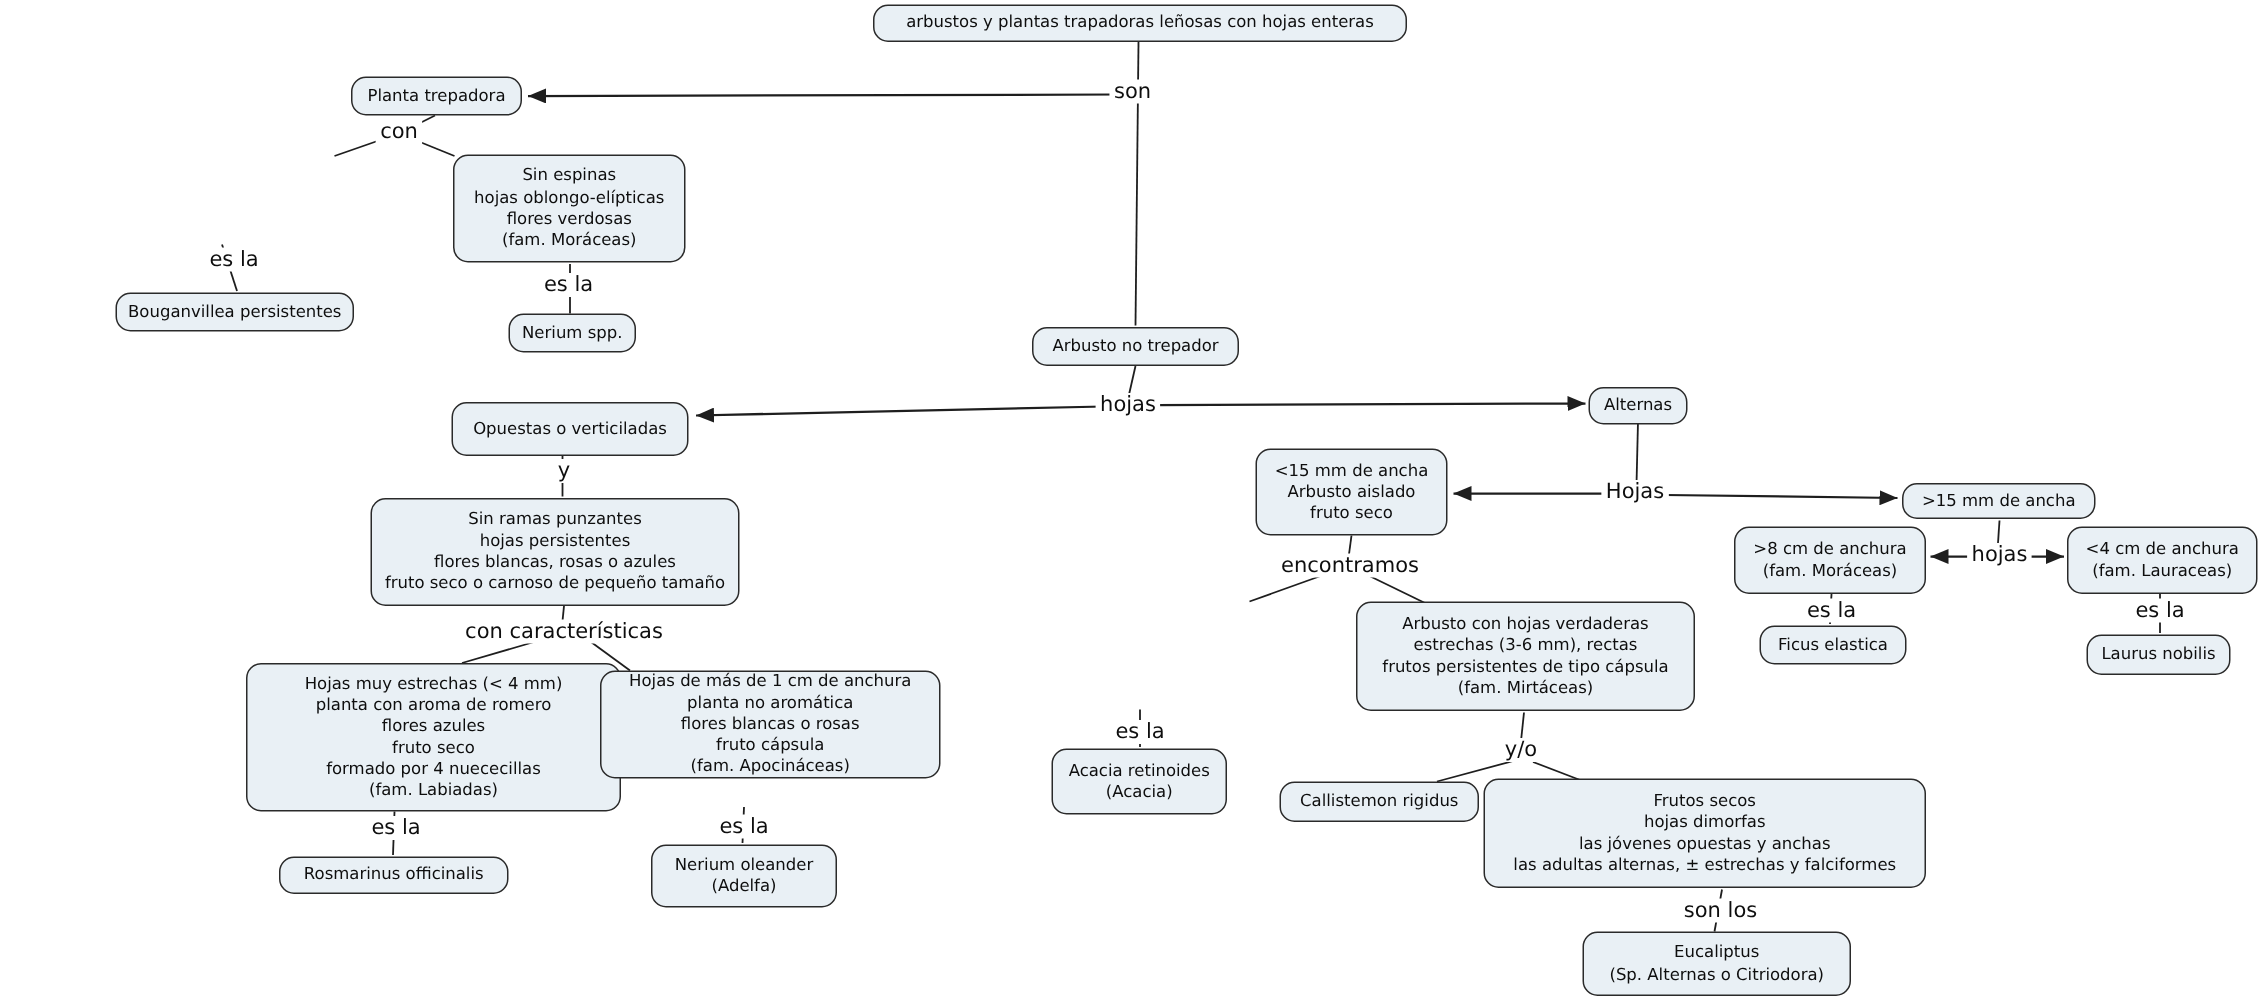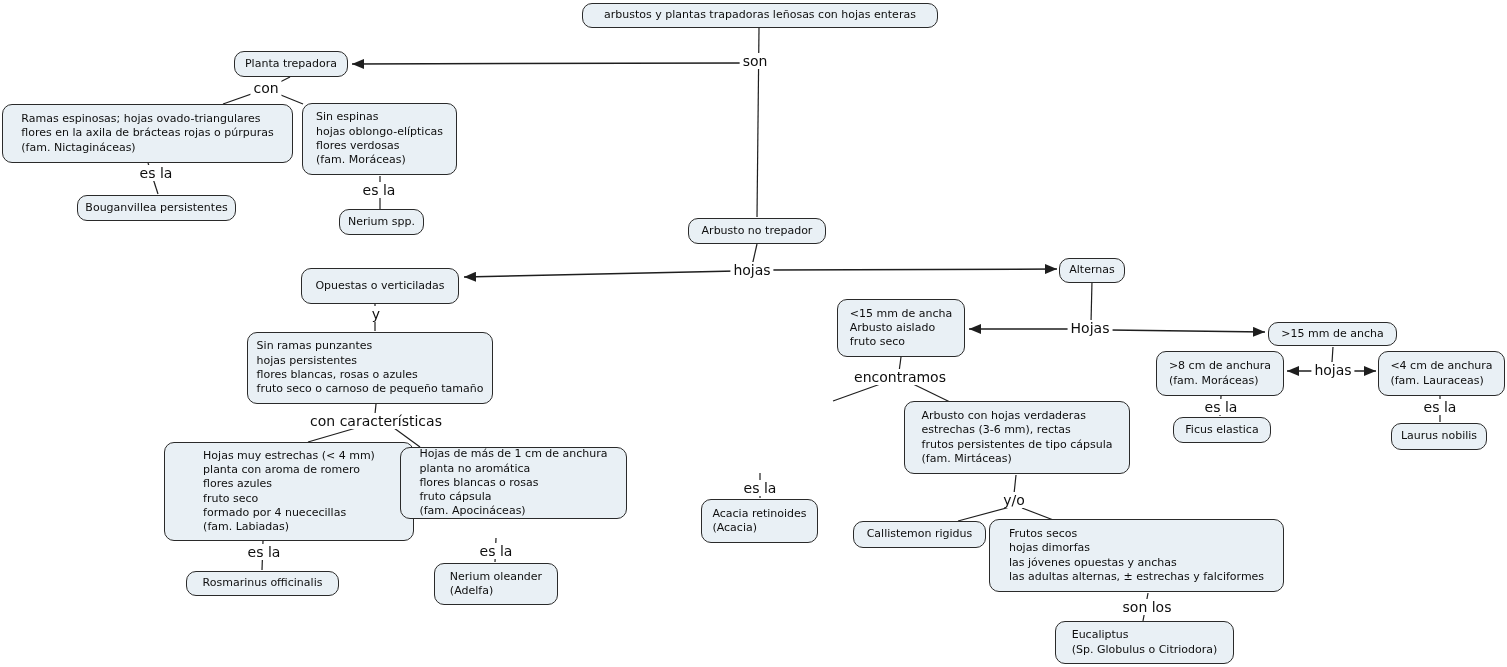--- a/index.html
+++ b/index.html
@@ -12,21 +12,21 @@
   #wires{position:absolute;left:0;top:0;width:100%;height:100%;}
   #wires line{stroke:var(--line-color,#1e1e1e);stroke-width:1.2;fill:none;}
   #wires line.arrow{stroke-width:1.5;marker-end:url(#arrowhead);}
   #wires #arrowhead path{fill:var(--line-color,#1e1e1e);}
   .node{
     position:absolute;box-sizing:border-box;
     background:var(--node-fill,#e9f0f5);
     border:1.3px solid var(--node-border,#2a2a2a);
     border-radius:10px;
     display:flex;align-items:center;justify-content:center;
-    text-align:left;white-space:pre-line;
+    text-align:center;white-space:pre-line;
     font-size:11px;line-height:1.3;
     color:var(--text-color,#0e0e0e);
     padding:1px 3px;
   }
   .link-label{
     position:absolute;transform:translate(-50%,-50%);
     background:var(--canvas-bg,#ffffff);
     padding:0 3px;font-size:14px;white-space:nowrap;
     color:var(--text-color,#0e0e0e);
   }
@@ -75,23 +75,20 @@
       <line class="arrow" x1="771" y1="270" x2="1057" y2="269"></line>
       <line class="arrow" x1="1070" y1="329" x2="969" y2="329"></line>
       <line class="arrow" x1="1110" y1="330" x2="1265" y2="332"></line>
       <line class="arrow" x1="1314" y1="371" x2="1287" y2="371"></line>
       <line class="arrow" x1="1351" y1="371" x2="1376" y2="371"></line>
     </g>
   </svg>
 
   <div class="node" style="left:582px;top:3px;width:356px;height:25px">arbustos y plantas trapadoras leñosas con hojas enteras</div>
   <div class="node" style="left:234px;top:51px;width:114px;height:26px">Planta trepadora</div>
-  <div class="node" style="left:2px;top:104px;width:291px;height:59px">Ramas espinosas; hojas ovado-triangulares
-flores en la axila de brácteas rojas o púrpuras
-(fam. Nictagináceas)</div>
   <div class="node" style="left:302px;top:103px;width:155px;height:72px">Sin espinas
 hojas oblongo-elípticas
 flores verdosas
 (fam. Moráceas)</div>
   <div class="node" style="left:77px;top:195px;width:159px;height:26px">Bouganvillea persistentes</div>
   <div class="node" style="left:339px;top:209px;width:85px;height:26px">Nerium spp.</div>
   <div class="node" style="left:688px;top:218px;width:138px;height:26px">Arbusto no trepador</div>
   <div class="node" style="left:301px;top:268px;width:158px;height:36px">Opuestas o verticiladas</div>
   <div class="node" style="left:1059px;top:258px;width:66px;height:25px">Alternas</div>
   <div class="node" style="left:247px;top:332px;width:246px;height:72px">Sin ramas punzantes
@@ -121,21 +118,21 @@
   <div class="node" style="left:904px;top:401px;width:226px;height:73px">Arbusto con hojas verdaderas
 estrechas (3-6 mm), rectas
 frutos persistentes de tipo cápsula
 (fam. Mirtáceas)</div>
   <div class="node" style="left:853px;top:521px;width:133px;height:27px">Callistemon rigidus</div>
   <div class="node" style="left:989px;top:519px;width:295px;height:73px">Frutos secos
 hojas dimorfas
 las jóvenes opuestas y anchas
 las adultas alternas, ± estrechas y falciformes</div>
   <div class="node" style="left:1055px;top:621px;width:179px;height:43px">Eucaliptus
-(Sp. Globulus o Citriodora)</div>
+(Sp. Alternas o Citriodora)</div>
   <div class="node" style="left:1156px;top:351px;width:128px;height:45px">&gt;8 cm de anchura
 (fam. Moráceas)</div>
   <div class="node" style="left:1378px;top:351px;width:127px;height:45px">&lt;4 cm de anchura
 (fam. Lauraceas)</div>
   <div class="node" style="left:1173px;top:417px;width:98px;height:26px">Ficus elastica</div>
   <div class="node" style="left:1391px;top:423px;width:96px;height:27px">Laurus nobilis</div>
 
   <span class="link-label" style="left:755px;top:61px">son</span>
   <span class="link-label" style="left:266px;top:88px">con</span>
   <span class="link-label" style="left:156px;top:173px">es la</span>

